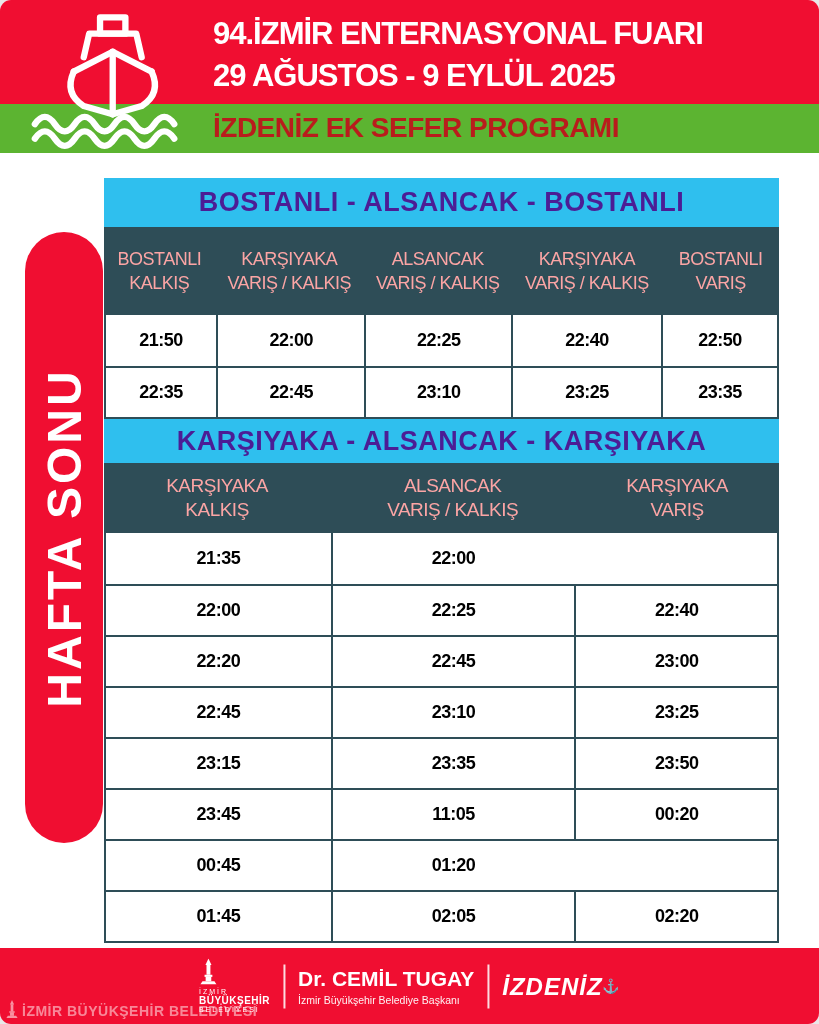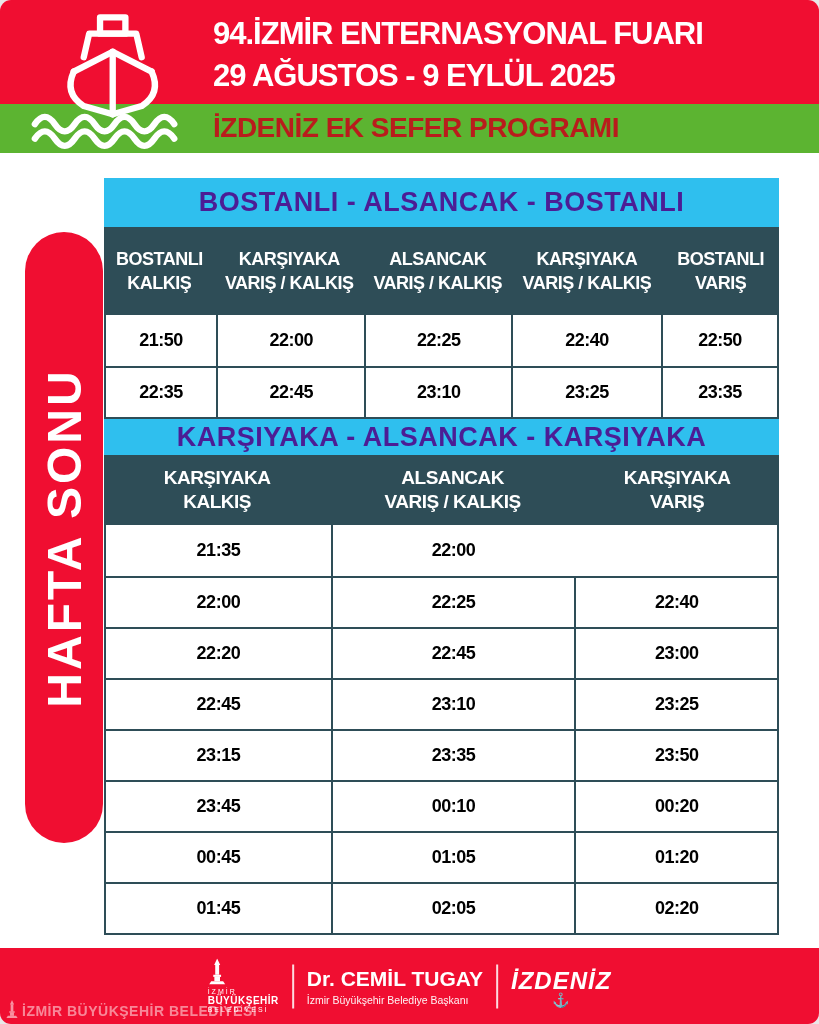--- a/index.html
+++ b/index.html
@@ -15,22 +15,22 @@
   .subtitle { position:absolute; left:213px; top:112px; z-index:6; color:#b91c1c; font-weight:bold; font-size:28px; letter-spacing:-0.5px; white-space:nowrap; }
 
   
   .pill { position:absolute; left:25px; top:232px; width:78px; height:611px; background:#F00E31; border-radius:40px; z-index:2; }
   .pill-label { position:absolute; top:50%; left:50%; transform:translate(-50%,-50%) rotate(-90deg); white-space:nowrap; color:#fff; font-weight:bold; font-size:48px; letter-spacing:3px; }
 
   
   .tables { position:absolute; left:104px; top:178px; width:675px; z-index:3; }
   .sec-title { background:#2FBFEE; color:#4c1d95; font-weight:bold; text-align:center; font-size:27px; letter-spacing:0.5px; display:flex; align-items:center; justify-content:center; }
   .sec-title.t1 { height:49px; }
-  .sec-title.t2 { height:36px;text-align:right; }
-  .hrow { display:flex; background:#2E4D57; color:#ffffff; font-weight:bold; }
+  .sec-title.t2 { height:44px;text-align:right; }
+  .hrow { display:flex; background:#2E4D57; color:#fca5a5; font-weight:normal; }
   .table1 .hrow { height:88px; }
   .table2 .hrow { height:70px; }
   .hcell { display:flex; align-items:center; justify-content:center; text-align:center; white-space:pre-line; line-height:24px; letter-spacing:-0.5px; }
   .table1 .hcell { font-size:18px; }
   .table2 .hcell { font-size:19px; }
   .rows { border:2px solid #2E4D57; border-top:none; background:#fff; }
   .trow { display:flex; height:51px; }
   .trow + .trow { border-top:2px solid #2E4D57; }
   .tcell { display:flex; align-items:center; justify-content:center; color:#000000; font-weight:bold; font-size:18px; letter-spacing:-0.5px; }
   .tcell + .tcell { border-left:2px solid #2E4D57; }
@@ -47,21 +47,21 @@
   .footer { position:absolute; left:0; top:948px; width:819px; height:76px; background:#F00E31; z-index:4; }
   .footer-center { position:absolute; left:50%; top:50%; transform:translate(-50%,-50%); display:flex; align-items:center; gap:13px; }
   .muni-logo { display:flex; flex-direction:column; align-items:flex-start; color:#fff; line-height:8px; }
   .muni-logo .l1 { font-size:7px; letter-spacing:2px; margin-top:3px; }
   .muni-logo .l2 { font-size:10px; font-weight:bold; letter-spacing:0.5px; line-height:10px; }
   .muni-logo .l3 { font-size:7px; letter-spacing:2px; line-height:8px; }
   .vdiv { width:2px; height:44px; background:rgba(255,255,255,0.85); }
   .mayor { color:#fff; }
   .mayor .name { font-size:21px; font-weight:bold; letter-spacing:0; white-space:nowrap; }
   .mayor .role { font-size:10.5px; margin-top:3px; opacity:0.95; white-space:nowrap; }
-  .brand { color:#fff; display:flex; flex-direction:column; align-items:center; }
+  .brand { color:#fff; display:flex; align-items:center; }
   .brand .txt { font-size:24px; font-weight:bold; font-style:italic; letter-spacing:1px; }
   .brand .anchor { font-size:14px; line-height:12px; margin-top:-1px; }
   .watermark { position:absolute; left:6px; bottom:5px; display:flex; align-items:flex-end; gap:4px; color:rgba(255,255,255,0.5); font-weight:bold; font-size:14px; letter-spacing:0.5px; white-space:nowrap; }
 </style>
 </head>
 <body>
 
 <div class="poster">
 
   <div class="band-red"></div>
@@ -152,26 +152,25 @@
             <div class="tcell">23:10</div>
             <div class="tcell">23:25</div>
           </div>
           <div class="trow">
             <div class="tcell">23:15</div>
             <div class="tcell">23:35</div>
             <div class="tcell">23:50</div>
           </div>
           <div class="trow">
             <div class="tcell">23:45</div>
-            <div class="tcell">00:10</div>
+            <div class="tcell">11:05</div>
             <div class="tcell">00:20</div>
           </div>
           <div class="trow">
             <div class="tcell">00:45</div>
-            <div class="tcell">01:05</div>
             <div class="tcell">01:20</div>
           </div>
           <div class="trow">
             <div class="tcell">01:45</div>
             <div class="tcell">02:05</div>
             <div class="tcell">02:20</div>
           </div>
         </div>
     </div>
 

